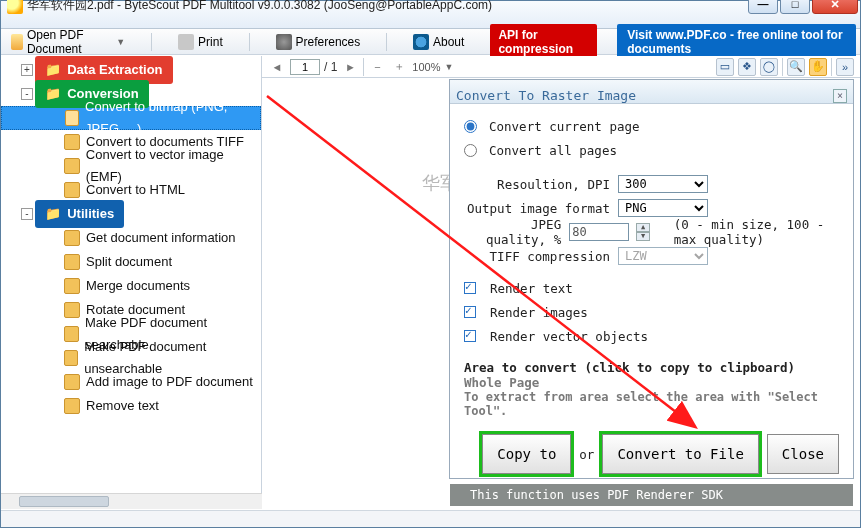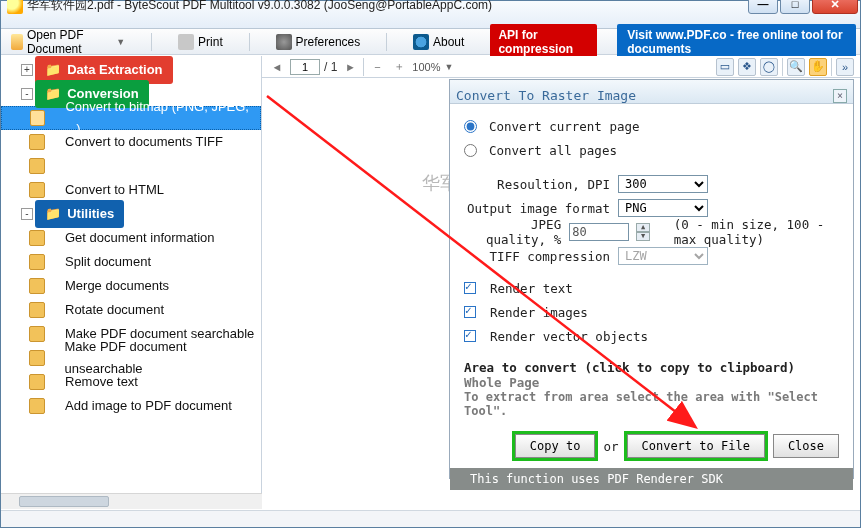--- a/index.html
+++ b/index.html
@@ -29,21 +29,21 @@
   .body { position:absolute; top:55px; left:0; right:0; bottom:18px; display:flex;}
   .sidebar { width:261px; border-right:1px solid #c9d3de; overflow:hidden; padding-top:2px;}
   .tree { font-size:13px; line-height:22px; color:#111;}
   .node { display:flex; align-items:center; height:24px; padding-left:4px; gap:2px; white-space:nowrap;}
   .pm{ width:12px;height:12px;border:1px solid #9a9a9a;background:#fff;display:flex;align-items:center;justify-content:center;font-size:10px;color:#444;line-height:1;}
   .indent{width:14px;display:inline-block;}
   .pill{ padding:3px 10px; border-radius:3px; color:#fff; font-weight:bold; display:inline-flex;align-items:center;gap:6px;}
   .pill.red{background:#e23d2f;}
   .pill.green{background:#0a9e3f;}
   .pill.blue{background:#1161ae;}
-  .leaf{display:flex;align-items:center;gap:20px;height:24px;padding-left:28px;}
+  .leaf{display:flex;align-items:center;gap:6px;height:24px;padding-left:63px;}
   .leaf .lic{width:16px;height:16px;background:#f2c25a;border:1px solid #cb9530;border-radius:2px;}
   .leaf.sel{background:#2f99f3;color:#fff;border:1px dotted #0b5fa7;}
   .leaf.sel .lic{background:#ffe09a;}
   
   .main{ flex:1; position:relative; background:#fff;}
   .navbar{ height:22px; border-bottom:1px solid #c9d3de; display:flex;align-items:center;gap:4px;padding:0 6px;font-size:12px;color:#333;}
   .navbar input{width:30px;height:16px;text-align:center;font-size:11px;border:1px solid #9aa;}
   .zoom,.mag{font-size:11px;color:#555;}
   .nav-ic{width:18px;height:18px;border:1px solid transparent;display:inline-flex;align-items:center;justify-content:center;color:#777;font-size:11px;border-radius:2px;}
   .rgroup{margin-left:auto;display:flex;gap:4px;align-items:center;}
@@ -57,21 +57,21 @@
   .row{display:flex;align-items:center;height:24px;gap:8px;}
   .row label{width:146px;text-align:right;}
   .row select,.row input.num{width:90px;height:18px;border:1px solid #7793a7;font-family:inherit;font-size:12px;padding:0 2px;background:#fff;}
   .row input.num{width:60px;text-align:left;}
   .hint{color:#222;}
   input[type=radio],input[type=checkbox]{accent-color:#2a74c7;margin:0 4px 0 0;}
   .areahdr{font-weight:bold;margin-top:12px;}
   .areabox{color:#7a7a7a;font-weight:bold;}
   .areabox .sub{font-weight:bold;font-size:12px;}
   .btnrow{display:flex;gap:8px;align-items:center;justify-content:flex-end;margin-top:16px;}
-  .btn{height:24px;padding:0 14px;border:1px solid #888;background:linear-gradient(#fefefe,#e1e1e1);font-family:SimSun,monospace;font-size:12px;}
+  .btn{height:40px;padding:0 14px;border:1px solid #888;background:linear-gradient(#fefefe,#e1e1e1);font-family:SimSun,monospace;font-size:14px;}
   .hl{outline:3px solid #1dbc1d;}
   .footbar{height:22px;background:#878c8a;color:#fff;font-family:SimSun,monospace;display:flex;align-items:center;padding:0 20px;margin-top:10px;}
   
   .status{position:absolute;left:0;right:0;bottom:0;height:17px;background:#f3f5f8;border-top:1px solid #d0d8e0;}
   
   .arrow{position:absolute;pointer-events:none;}
   
   .sb-h{position:absolute;left:0;right:0;bottom:0;height:16px;background:#f0f0f0;border-top:1px solid #d6d6d6;}
   .sb-h .th{position:absolute;left:18px;top:2px;width:90px;height:11px;background:#cdd6df;border:1px solid #aeb9c3;border-radius:2px;}
   .chk-input{display:inline-block;width:12px;height:12px;border:1px solid #2a74c7;background:#fff;position:relative;margin-right:6px;}
@@ -137,20 +137,21 @@
         <div class="leaf sel">
             <span class="lic"></span>
             <span>Convert to bitmap (PNG, JPEG, ...)</span>
           </div>
         <div class="leaf">
             <span class="lic"></span>
             <span>Convert to documents TIFF</span>
           </div>
         <div class="leaf">
             <span class="lic"></span>
+            <span>Convert to vector image (EMF)</span>
           </div>
         <div class="leaf">
             <span class="lic"></span>
             <span>Convert to HTML</span>
           </div>
 
         <div class="node">
           <span class="indent"></span>
             <span class="pm">-</span>
           <span class="pill blue">📁 <span>Utilities</span></span>
@@ -174,25 +175,25 @@
         <div class="leaf">
             <span class="lic"></span>
             <span>Make PDF document searchable</span>
           </div>
         <div class="leaf">
             <span class="lic"></span>
             <span>Make PDF document unsearchable</span>
           </div>
         <div class="leaf">
             <span class="lic"></span>
+            <span>Add image to PDF document</span>
+          </div>
+        <div class="leaf">
+            <span class="lic"></span>
             <span>Remove text</span>
-          </div>
-        <div class="leaf">
-            <span class="lic"></span>
-            <span>Add image to PDF document</span>
           </div>
       </div>
       <div class="sb-h">
           <div class="th"></div>
         </div>
     </div>
 
     <div class="main">
       <div class="navbar">
         <span class="nav-ic">◄</span>

